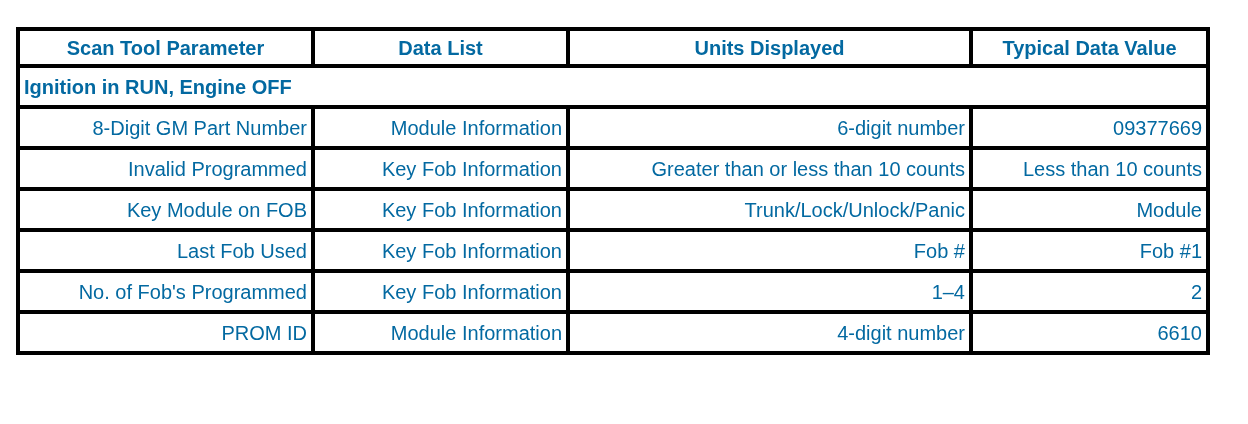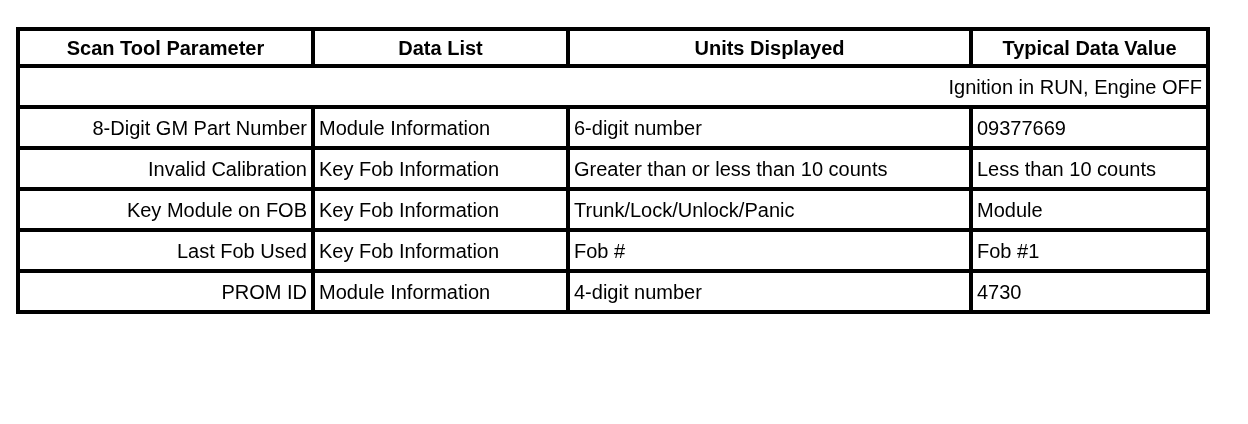--- a/index.html
+++ b/index.html
@@ -25,40 +25,40 @@
     background: #ffffff;
   }
   table.scan-table td, table.scan-table th {
     border: 4px solid #000000;
     font-size: 20px;
     line-height: 1.1;
     padding: 2px 4px;
     white-space: nowrap;
     overflow: hidden;
     background: #ffffff;
-    color: #000000;
+    color: #0369a1;
     vertical-align: middle;
   }
   table.scan-table th {
     font-weight: bold;
     text-align: center;
     height: 29px;
   }
   td.section-row {
-    font-weight: normal;
-    text-align: right;
+    font-weight: bold;
+    text-align: left;
     height: 33px;
   }
   td.cell-param {
     text-align: right;
     padding-left: 5px;
     height: 33px;
   }
   td.cell-datalist, td.cell-units, td.cell-value {
-    text-align: left;
+    text-align: right;
     height: 33px;
   }
   col.c1 { width: 295px; }
   col.c2 { width: 255px; }
   col.c3 { width: 403px; }
   col.c4 { width: 237px; }
 </style>
 </head>
 <body>
 
@@ -82,38 +82,44 @@
       <tr>
         <td class="section-row" colspan="4">Ignition in RUN, Engine OFF</td>
       </tr>
       <tr>
         <td class="cell-param">8-Digit GM Part Number</td>
         <td class="cell-datalist">Module Information</td>
         <td class="cell-units">6-digit number</td>
         <td class="cell-value">09377669</td>
       </tr>
       <tr>
-        <td class="cell-param">Invalid Calibration</td>
+        <td class="cell-param">Invalid Programmed</td>
         <td class="cell-datalist">Key Fob Information</td>
         <td class="cell-units">Greater than or less than 10 counts</td>
         <td class="cell-value">Less than 10 counts</td>
       </tr>
       <tr>
         <td class="cell-param">Key Module on FOB</td>
         <td class="cell-datalist">Key Fob Information</td>
         <td class="cell-units">Trunk/Lock/Unlock/Panic</td>
         <td class="cell-value">Module</td>
       </tr>
       <tr>
         <td class="cell-param">Last Fob Used</td>
         <td class="cell-datalist">Key Fob Information</td>
         <td class="cell-units">Fob #</td>
         <td class="cell-value">Fob #1</td>
       </tr>
       <tr>
+        <td class="cell-param">No. of Fob's Programmed</td>
+        <td class="cell-datalist">Key Fob Information</td>
+        <td class="cell-units">1–4</td>
+        <td class="cell-value">2</td>
+      </tr>
+      <tr>
         <td class="cell-param">PROM ID</td>
         <td class="cell-datalist">Module Information</td>
         <td class="cell-units">4-digit number</td>
-        <td class="cell-value">4730</td>
+        <td class="cell-value">6610</td>
       </tr>
     </tbody>
   </table>
 </div>
 
 </body></html>

